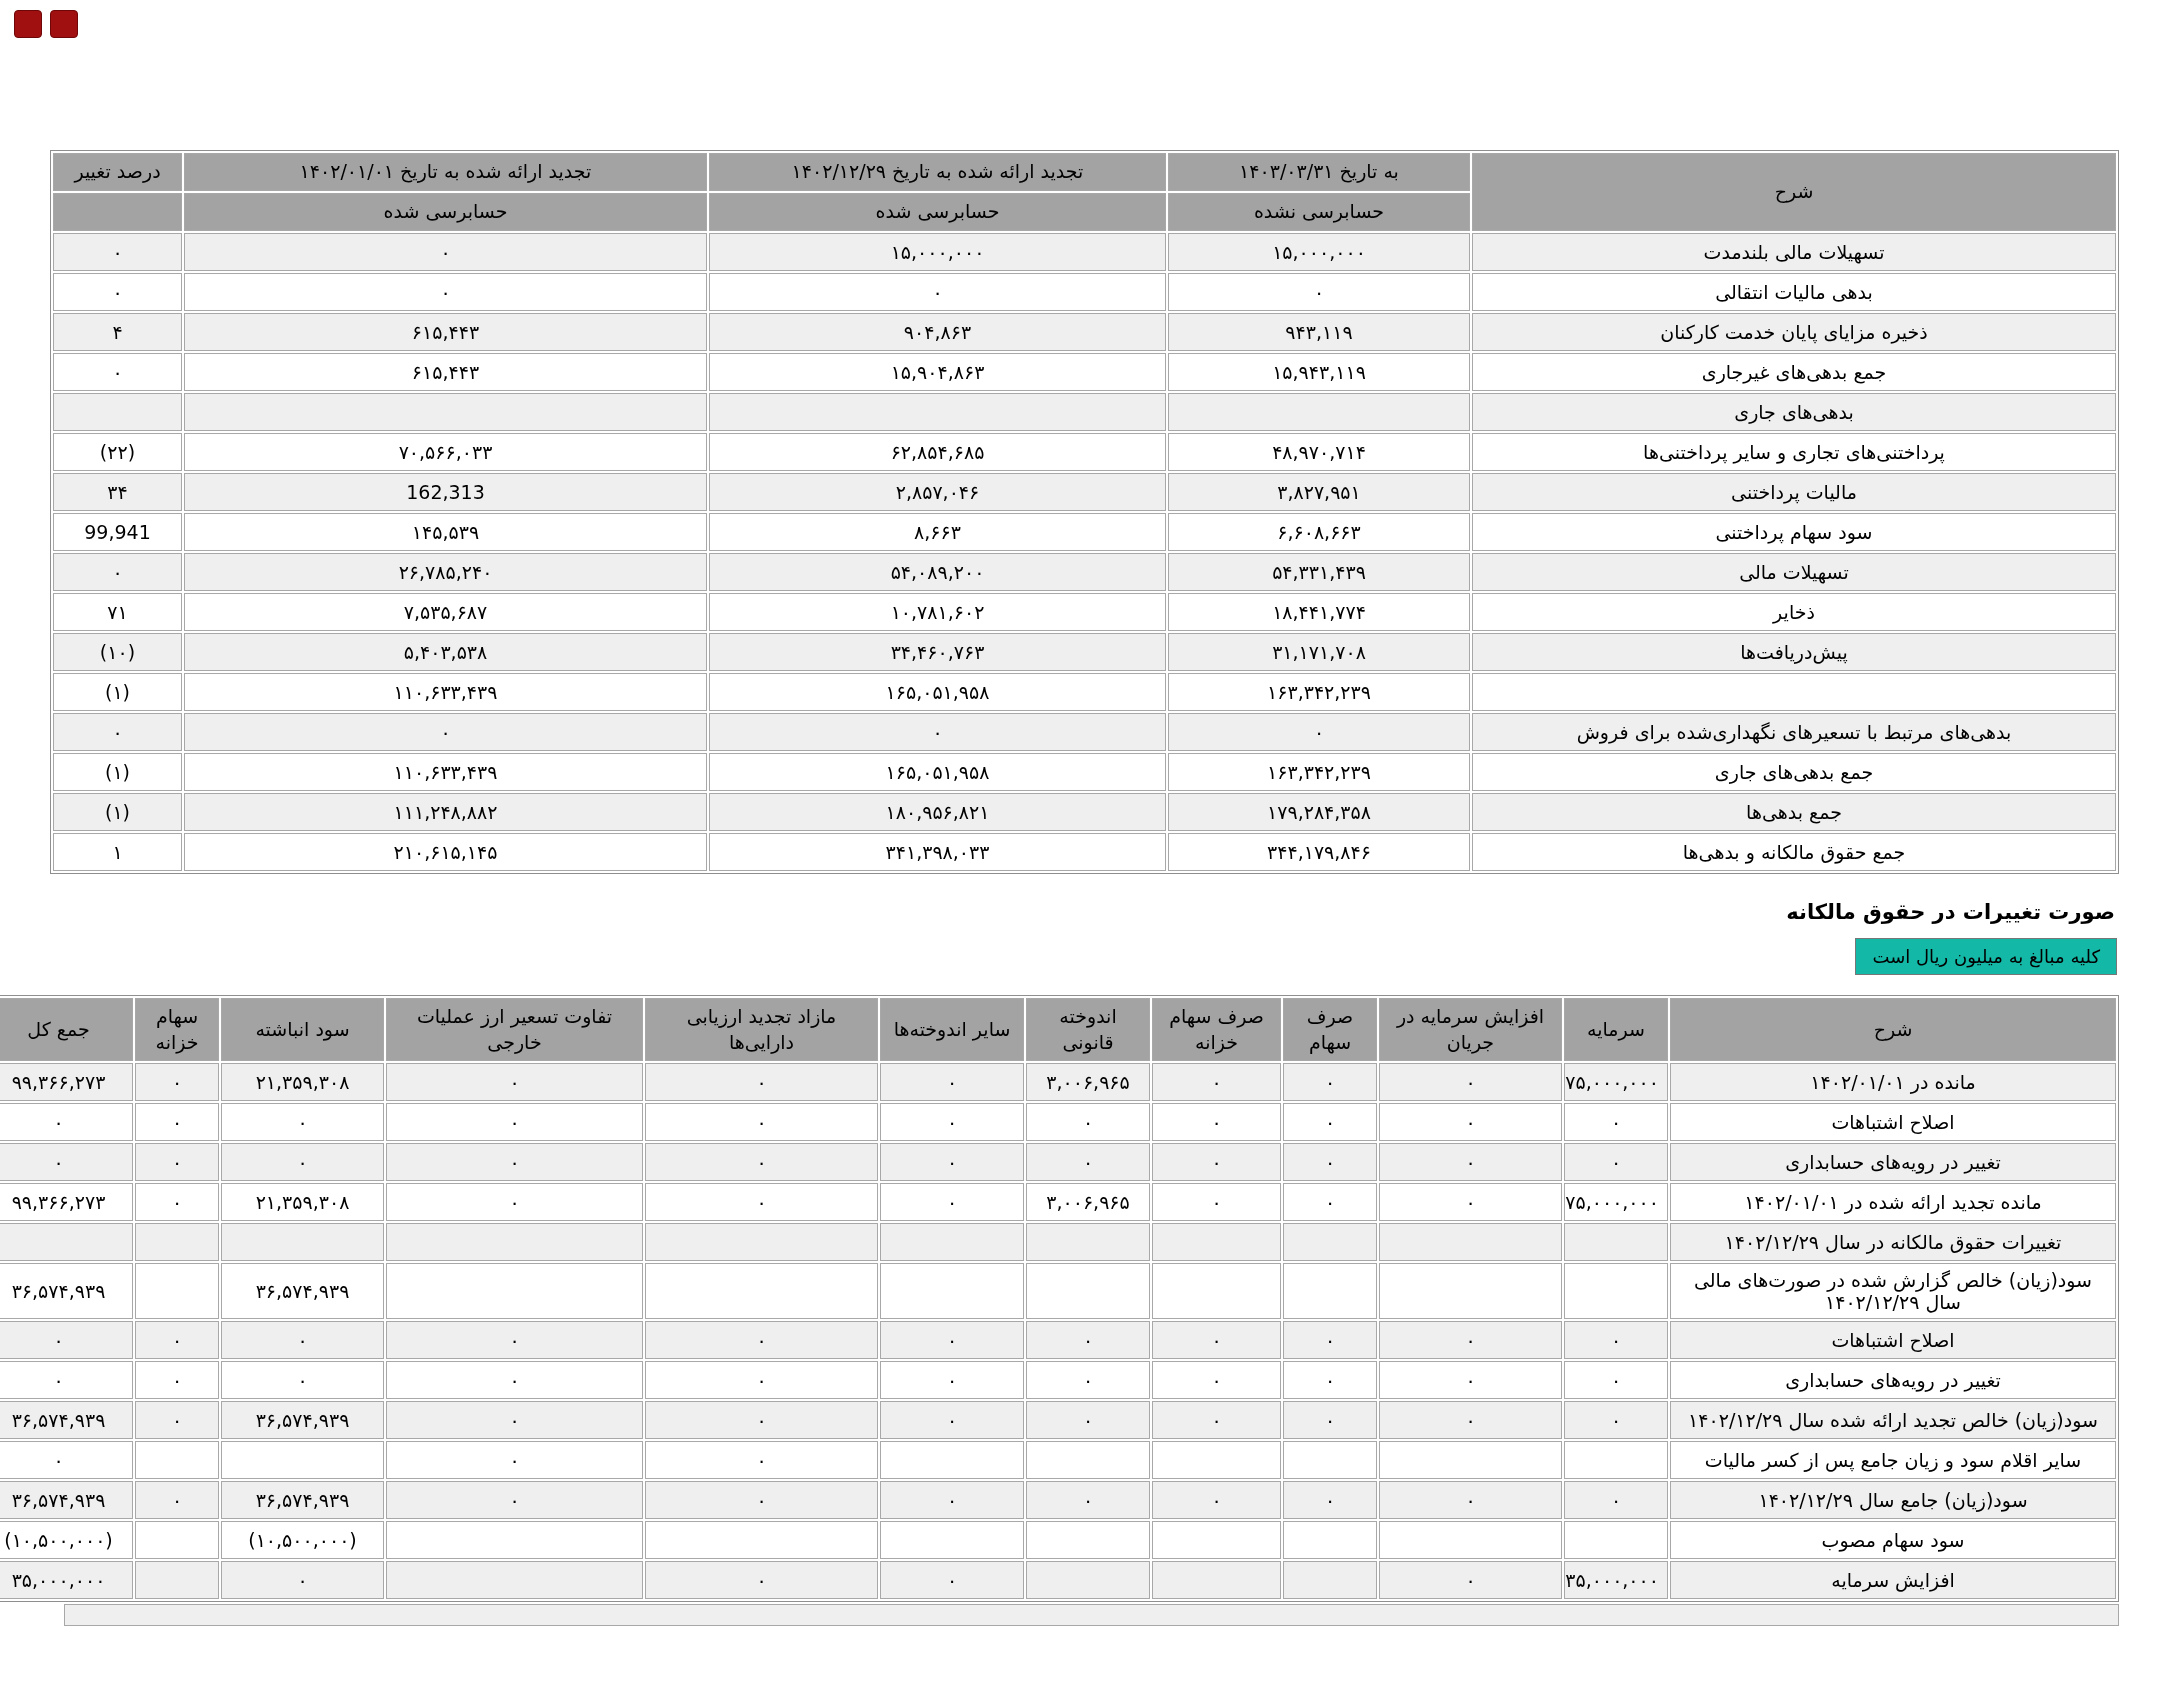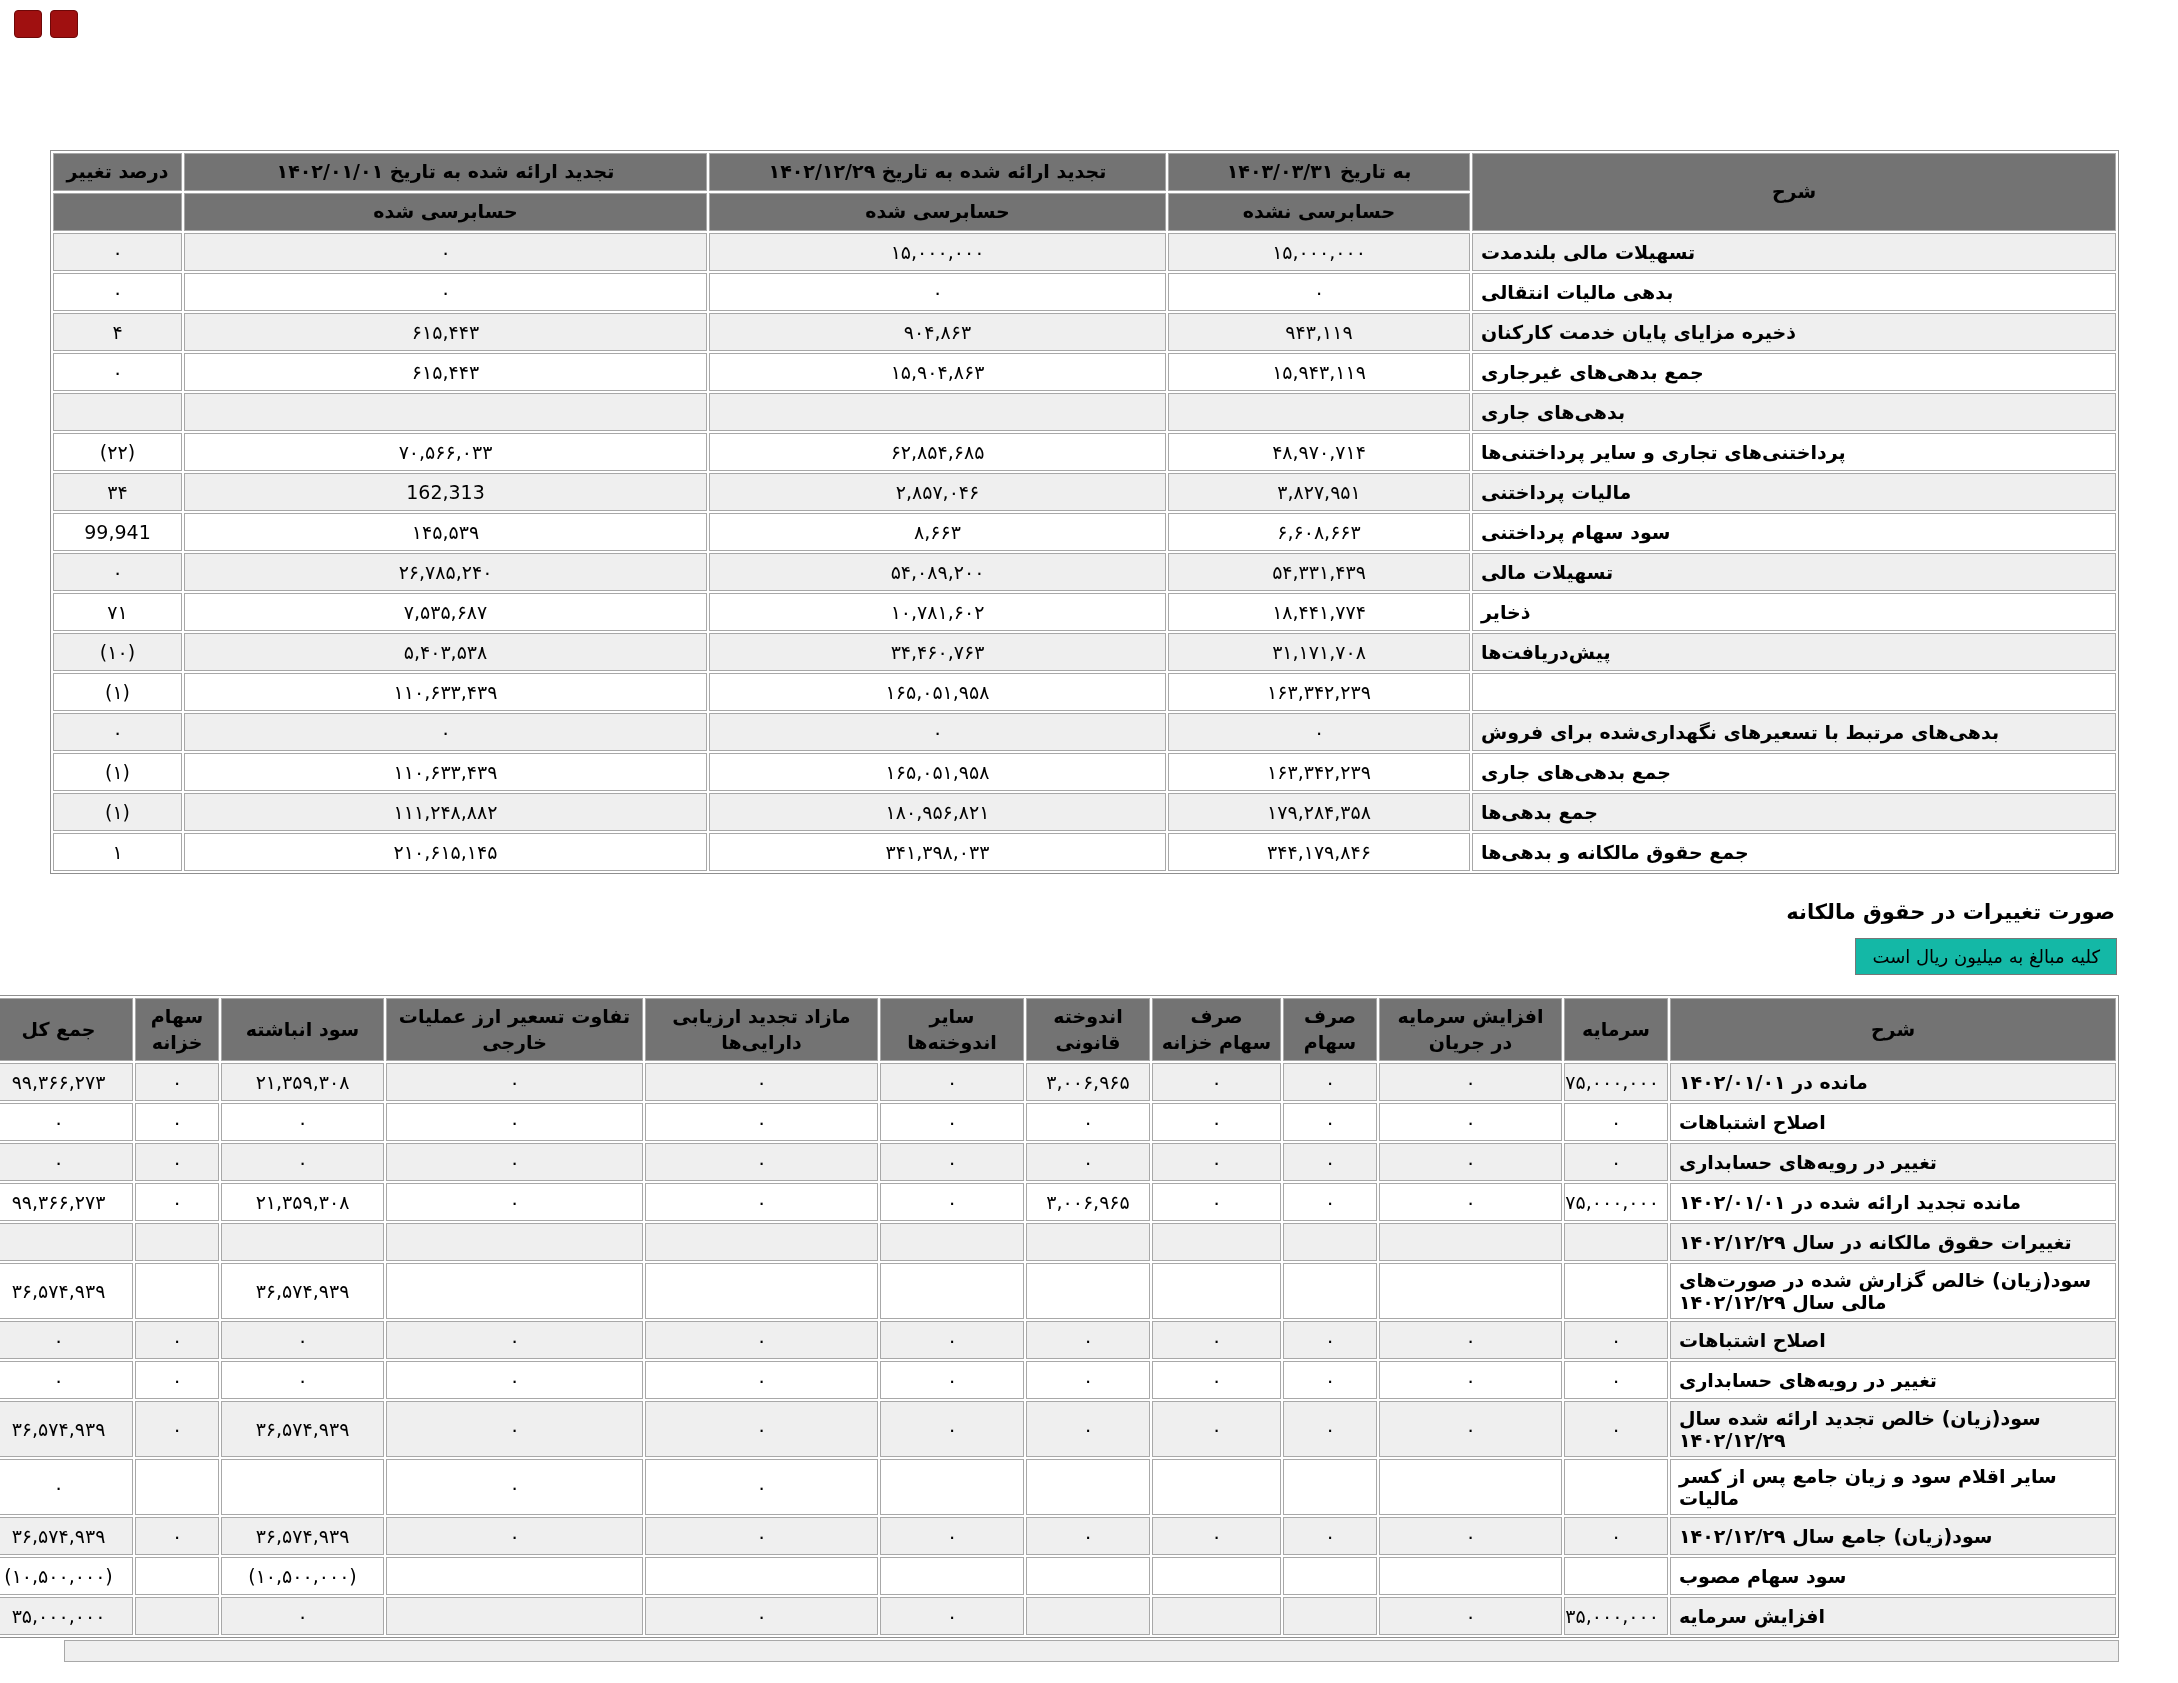--- a/index.html
+++ b/index.html
@@ -7,24 +7,24 @@
   .doc{position:relative;width:2178px;height:1683px;background:#fff;overflow:hidden;}
 
   
   .icon-strip{position:absolute;top:10px;left:14px;display:flex;gap:8px;}
   .red-icon{width:26px;height:26px;background:#a01010;border:1px solid #6e0808;border-radius:4px;cursor:pointer;}
 
   .content{position:absolute;top:150px;right:59px;width:2059px;}
 
   table.fin{border-collapse:separate;border-spacing:2px;background:#ffffff;border:1px solid #8f8f8f;width:2059px;table-layout:fixed;}
   table.fin th, table.fin td{border:1px solid #a8a8a8;font-size:19px;height:26px;padding:5px 8px;overflow:hidden;}
-  table.fin th{background:#737373;font-weight:bold;text-align:center;vertical-align:middle;line-height:1.35;}
+  table.fin th{background:#a3a3a3;font-weight:normal;text-align:center;vertical-align:middle;line-height:1.35;}
   table.fin td{vertical-align:middle;}
   td.val{text-align:center;background:#fff;}
-  td.desc{text-align:left;padding-right:12px;background:#fff;font-weight:bold;}
+  td.desc{text-align:center;padding-right:12px;background:#fff;}
   tr.odd td{background:#efefef;}
   tr.even td{background:#ffffff;}
 
   .sec-title{margin:26px 4px 14px 0;font-size:21px;font-weight:bold;text-align:right;}
   .note-box{display:block;width:fit-content;margin:0 0 20px auto; margin-right:0;border:1px solid #777;background:#14b8a6;padding:7px 16px;font-size:18px;}
   
   .note-wrap{text-align:right;margin:0 2px 20px 0;}
   .note-box{display:inline-block;margin:0;}
 
   .fragment-row{width:2053px;height:20px;background:#efefef;border:1px solid #a8a8a8;margin-top:2px;}

